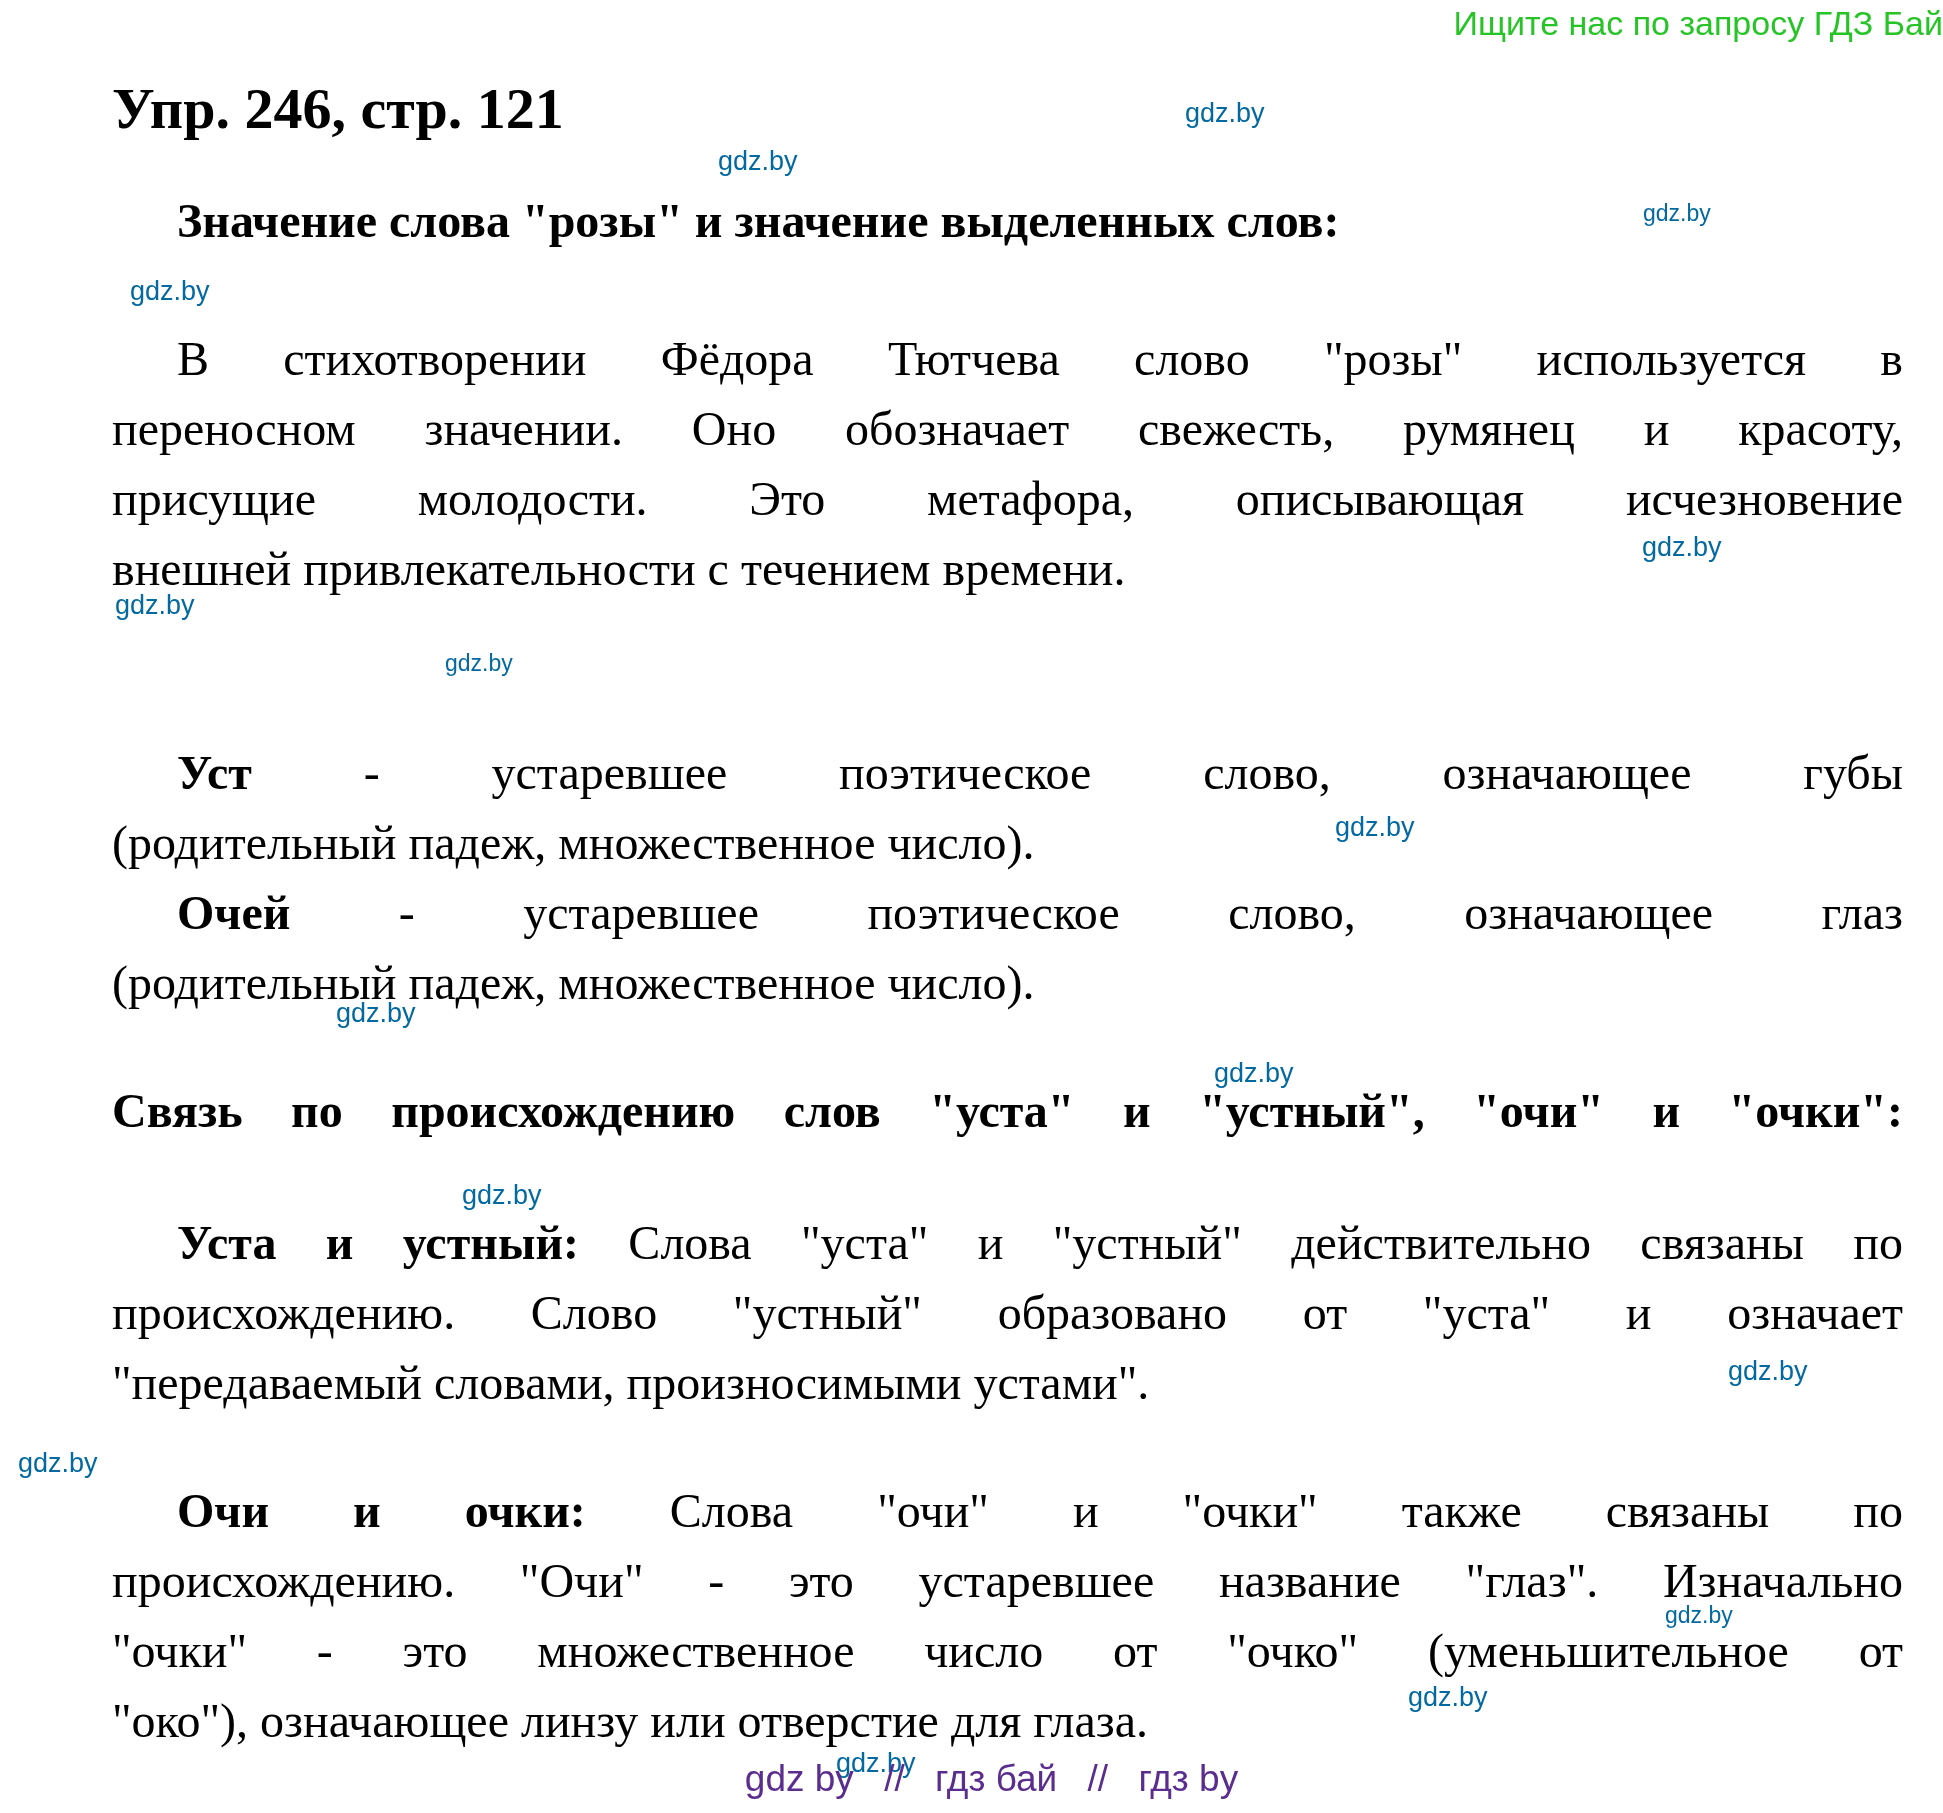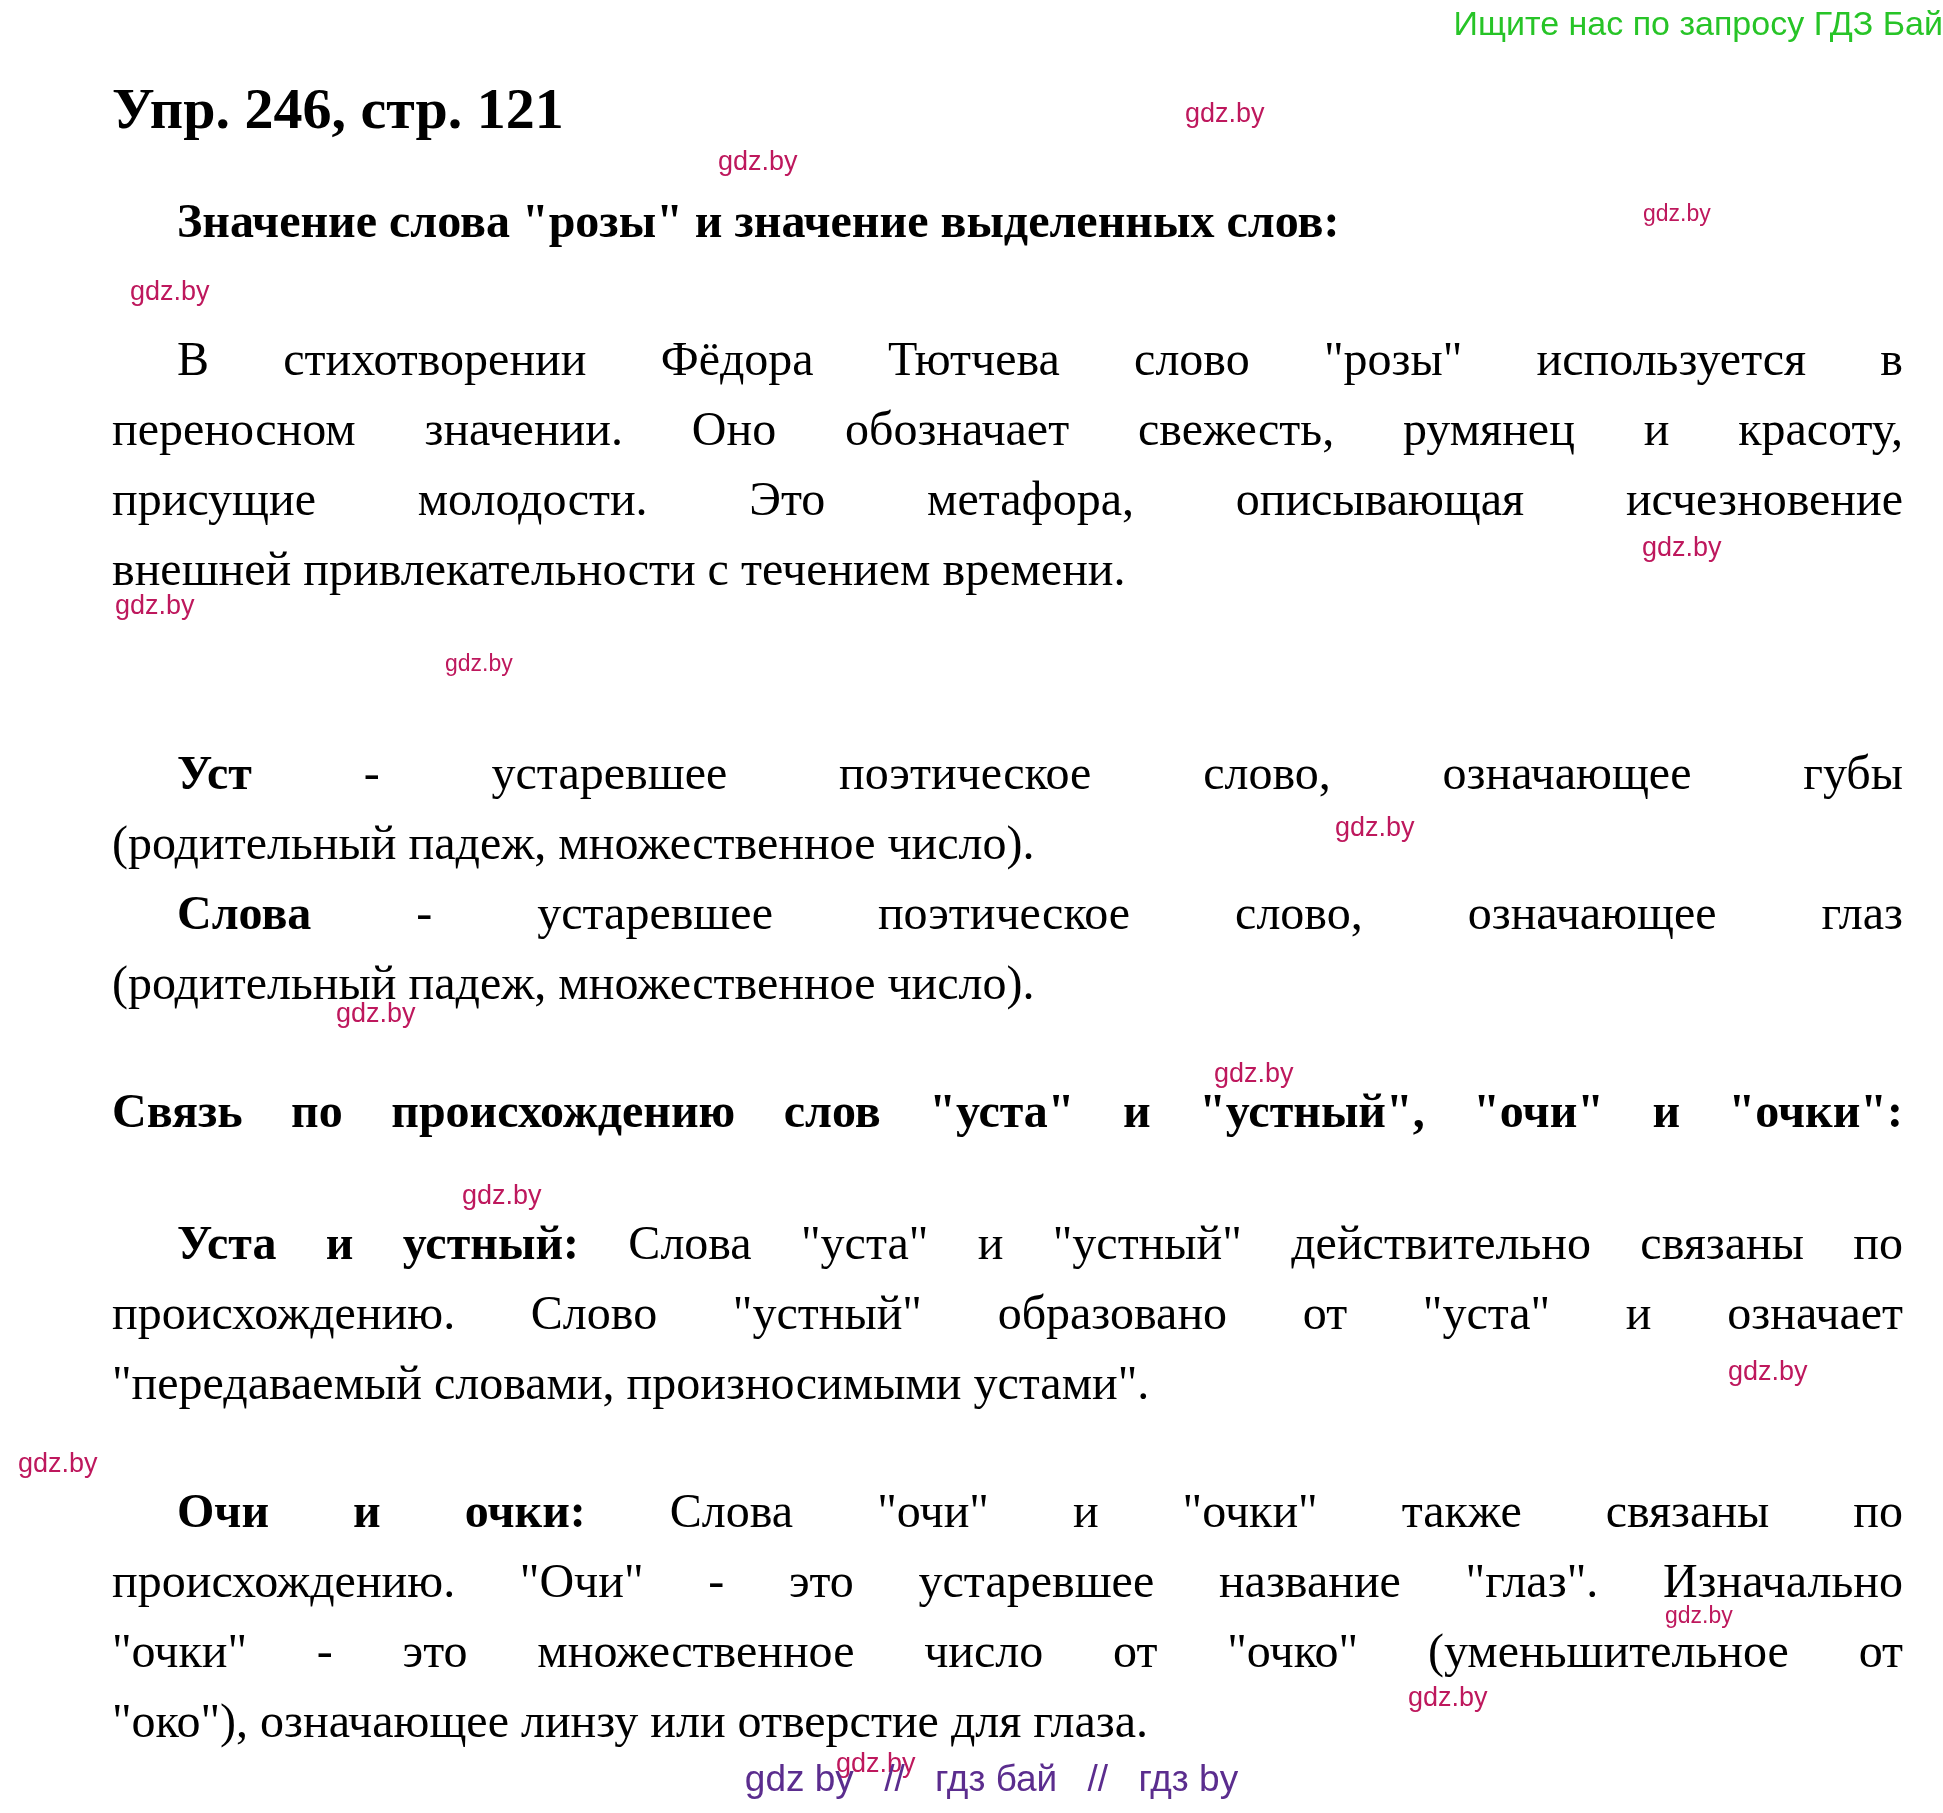--- a/index.html
+++ b/index.html
@@ -8,21 +8,21 @@
   .promo{position:absolute;top:4px;left:0;width:100%;text-align:right;
          font-family:"Liberation Sans",sans-serif;font-size:34px;font-weight:500;color:#27c427;}
   .title{position:absolute;left:112px;top:76px;font-size:58px;font-weight:bold;line-height:1.15;}
   .col{position:absolute;left:112px;width:1791px;}
   .line{font-size:48px;line-height:70px;}
   .jline{text-align:justify;text-align-last:justify;}
   .lline{text-align:left;text-align-last:left;}
   .indent{text-indent:65px;}
   .b{font-weight:bold;}
   .h{font-weight:bold;}
-  .wm{position:absolute;font-family:"Liberation Sans",sans-serif;font-size:27px;color:#be185d;white-space:nowrap;}
+  .wm{position:absolute;font-family:"Liberation Sans",sans-serif;font-size:27px;color:#0369a1;white-space:nowrap;}
   .wm.small{font-size:23px;}
   .footer{position:absolute;top:1758px;left:0;width:100%;text-align:center;
           font-family:"Liberation Sans",sans-serif;font-size:37px;color:#5b2d8e;padding-left:20px;}
   .footer .sep{margin:0 20px;}
   .footer .lnk{cursor:pointer;}
 </style>
 </head>
 <body>
 
 <div class="page">
@@ -59,21 +59,21 @@
     <div class="line lline">внешней привлекательности с течением времени.</div>
   </div>
 
 
   <div class="col" style="top:738px;">
     <div class="line jline indent"><span class="b">Уст</span><span> - устаревшее поэтическое слово, означающее губы</span></div>
     <div class="line lline">(родительный падеж, множественное число).</div>
   </div>
 
   <div class="col" style="top:878px;">
-    <div class="line jline indent"><span class="b">Слова</span><span> - устаревшее поэтическое слово, означающее глаз</span></div>
+    <div class="line jline indent"><span class="b">Очей</span><span> - устаревшее поэтическое слово, означающее глаз</span></div>
     <div class="line lline">(родительный падеж, множественное число).</div>
   </div>
 
   <div class="col" style="top:1076px;">
     <div class="line jline h">Связь по происхождению слов "уста" и "устный", "очи" и "очки":</div>
   </div>
 
   <div class="col" style="top:1208px;">
     <div class="line jline indent"><span class="b">Уста и устный:</span><span> Слова "уста" и "устный" действительно связаны по</span></div>
     <div class="line jline">происхождению. Слово "устный" образовано от "уста" и означает</div>

